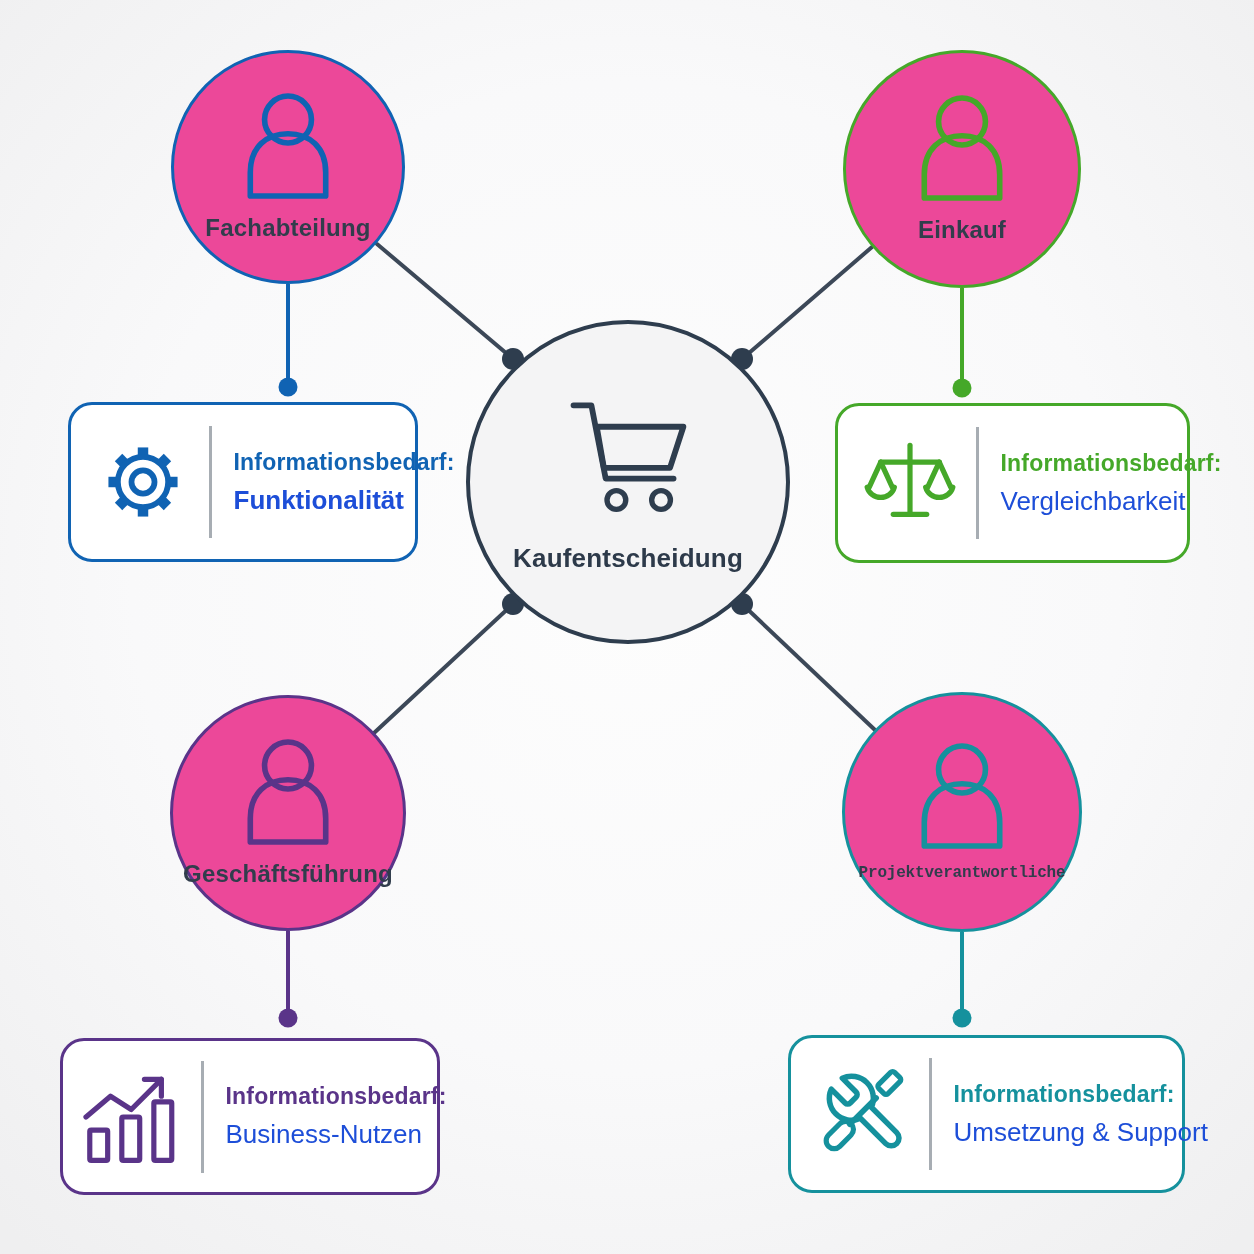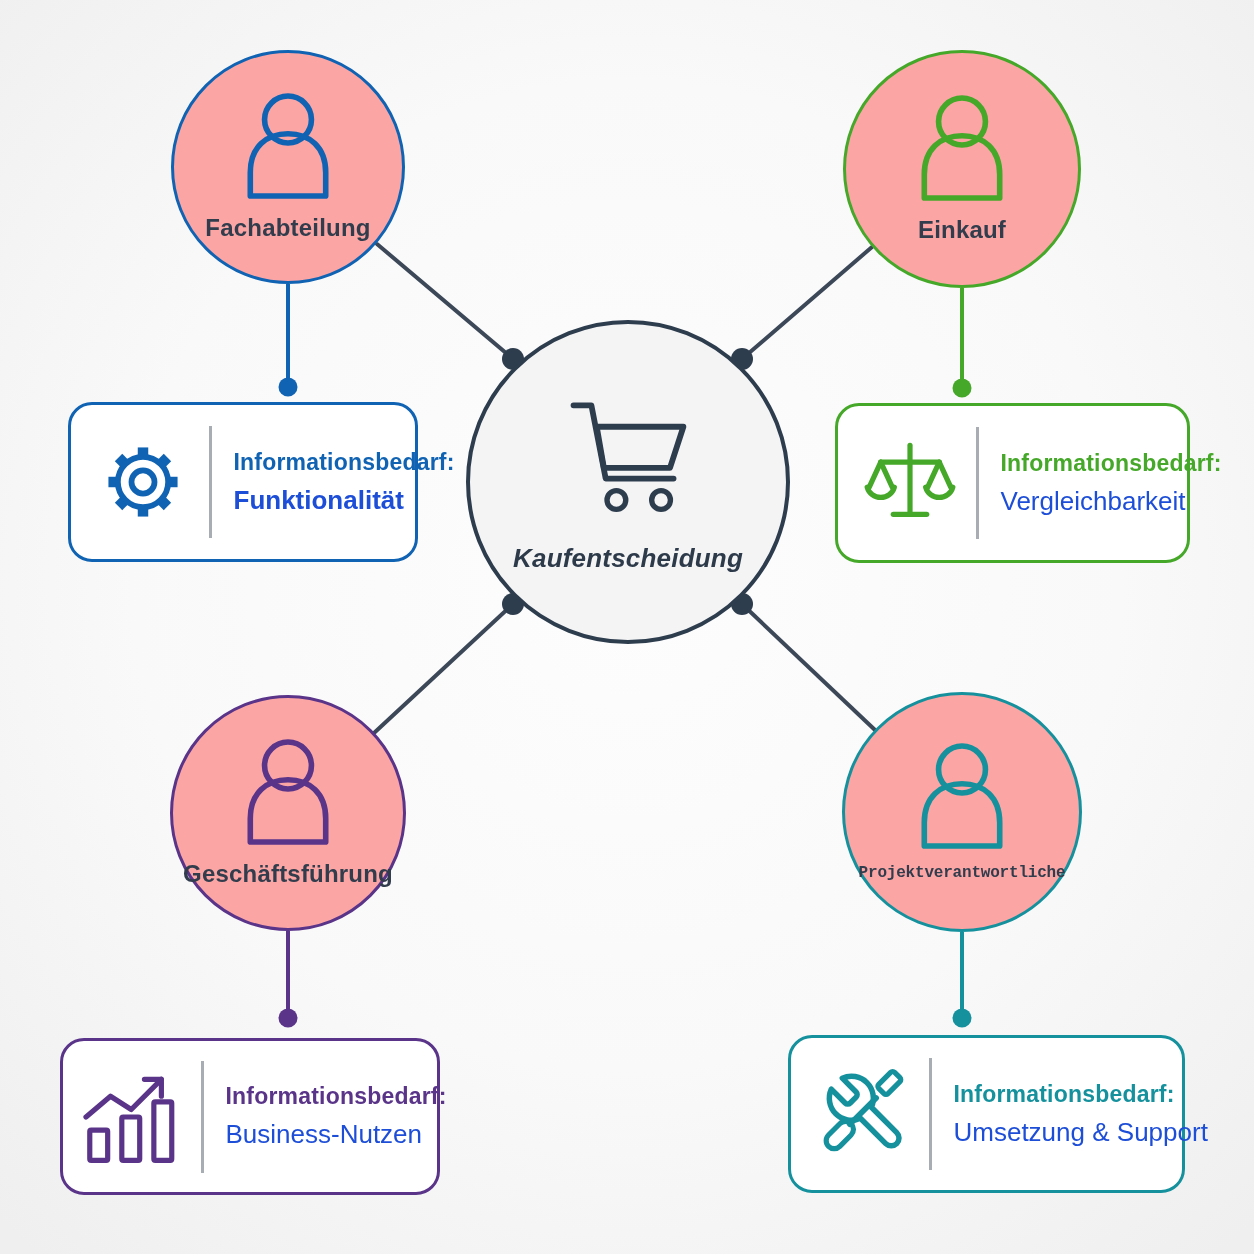--- a/index.html
+++ b/index.html
@@ -9,21 +9,21 @@
     background:radial-gradient(900px 900px at 50% 46%, #fdfdfd 0%, #f9f9fa 55%, #efeff0 100%);
     position:relative;overflow:hidden;
     -webkit-font-smoothing:antialiased;
   }
   .stage{position:absolute;inset:0;}
   svg.connectors{position:absolute;left:0;top:0;}
 
   
   .node{
     position:absolute;border-radius:50%;
-    background:#fca5a5;
+    background:#ec4899;
     display:flex;flex-direction:column;align-items:center;justify-content:center;
     box-sizing:border-box;
   }
   .node.stake{border:3.5px solid var(--c);gap:15px;}
   .node .label{
     color:#313d4c;font-size:24px;font-weight:600;letter-spacing:.2px;
     white-space:nowrap;
   }
   .node .label.tight{font-size:16px;letter-spacing:-.2px;font-family:Liberation Mono, monospace;}
   .node-center{
@@ -68,21 +68,21 @@
     <line x1="288" y1="284" x2="288" y2="378" stroke="#1063b3" stroke-width="4"></line>
     <circle cx="288" cy="387" r="9.5" fill="#1063b3"></circle>
     <line x1="962" y1="288" x2="962" y2="379" stroke="#45a829" stroke-width="4"></line>
     <circle cx="962" cy="388" r="9.5" fill="#45a829"></circle>
     <line x1="288" y1="931" x2="288" y2="1009" stroke="#5a3489" stroke-width="4"></line>
     <circle cx="288" cy="1018" r="9.5" fill="#5a3489"></circle>
     <line x1="962" y1="932" x2="962" y2="1009" stroke="#15919d" stroke-width="4"></line>
     <circle cx="962" cy="1018" r="9.5" fill="#15919d"></circle>
   </svg>
 
-  <div class="node node-center" style="left:466px;top:320px;width:324px;height:324px;font-style:italic;">
+  <div class="node node-center" style="left:466px;top:320px;width:324px;height:324px;">
     <svg width="152" height="134" viewBox="0 0 170 150">
       <path class="stroke-dark" stroke-width="6.5" d="M24 16 H44 L60 98 H136"></path>
       <path class="stroke-dark" stroke-width="6.5" d="M50 40 H147 L132 86 H58 Z"></path>
       <circle class="stroke-dark" stroke-width="6" cx="72" cy="122" r="10.5"></circle>
       <circle class="stroke-dark" stroke-width="6" cx="122" cy="122" r="10.5"></circle>
     </svg>
     <div class="label">Kaufentscheidung</div>
   </div>
 
   <div class="node stake" style="--c:#1063b3;left:171px;top:50px;width:234px;height:234px;">

